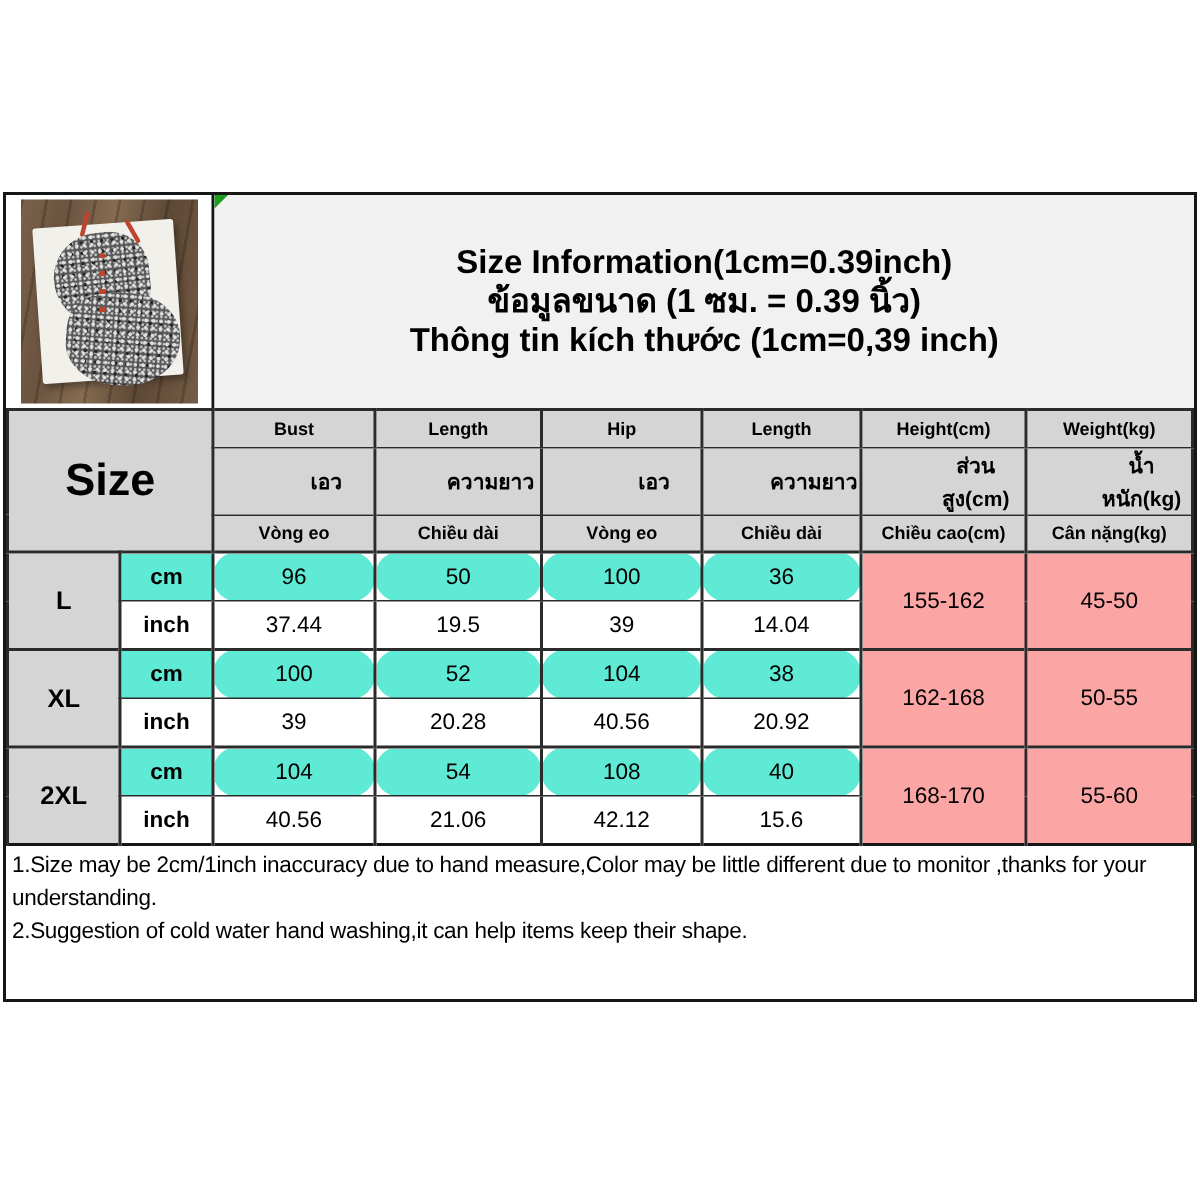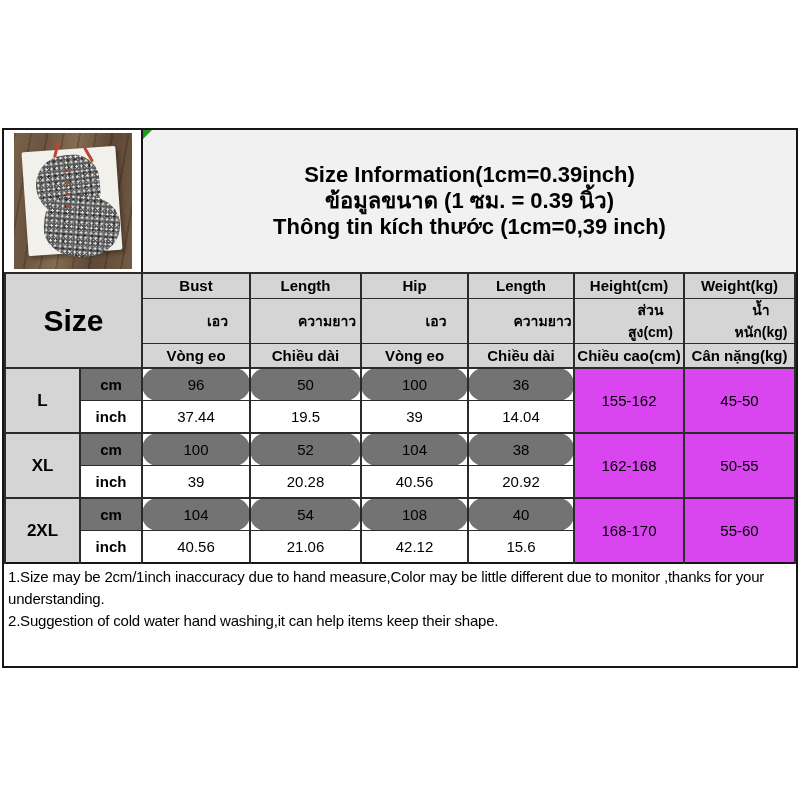--- a/index.html
+++ b/index.html
@@ -44,27 +44,27 @@
 
   
   table { width:100%; border-collapse:collapse; table-layout:fixed;
     border:2px solid #161616; flex:0 0 270px; }
   td { border:1px solid #2b2b2b; border-left-width:2px; border-right-width:2px;
     text-align:center; vertical-align:middle; overflow:hidden; }
   tr.group-top td { border-top-width:2px; }
   .hrow { height:25px; }
   .drow { height:32.5px; }
   .corner { background:#d5d5d5; font-size:30px; font-weight:bold;margin-left:36px; }
-  .hdr { background:#d5d5d5; font-weight:bold; font-size:15px; }
+  .hdr { background:#d5d5d5; font-weight:bold; font-size:12px; }
   .hdr.th { font-size:14px;padding-left:43px; }
   .size-cell { background:#d5d5d5; font-weight:bold; font-size:17px; }
   .unit { font-weight:bold; font-size:15px; background:#fff; }
   .val { font-size:15px; background:#fff;border-radius:16px; }
-  .cmbg { background:#737373; }
-  .merged { font-size:15px; background:#d946ef; }
+  .cmbg { background:#5eead4; }
+  .merged { font-size:15px; background:#fca5a5; }
 
   
   .attention { flex:1; background:#fff; padding:2px 4px;
     font-size:15px; line-height:22px; letter-spacing:-0.2px; }
 </style>
 </head>
 <body>
 
 <div class="sheet">
 

